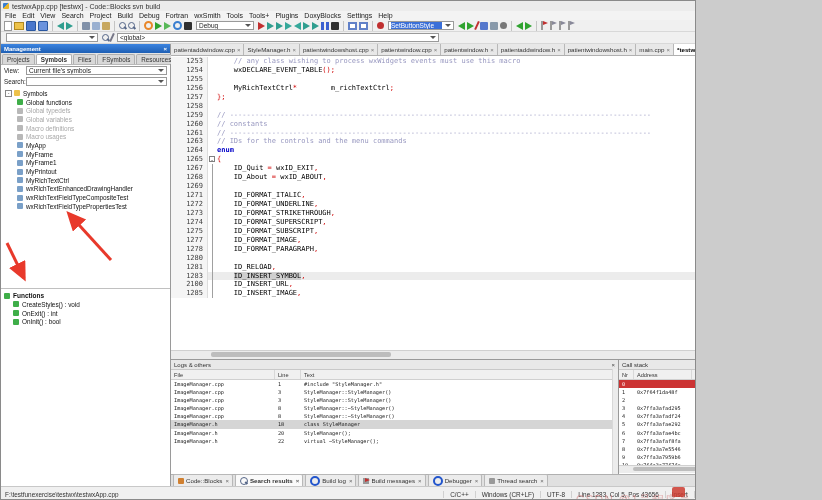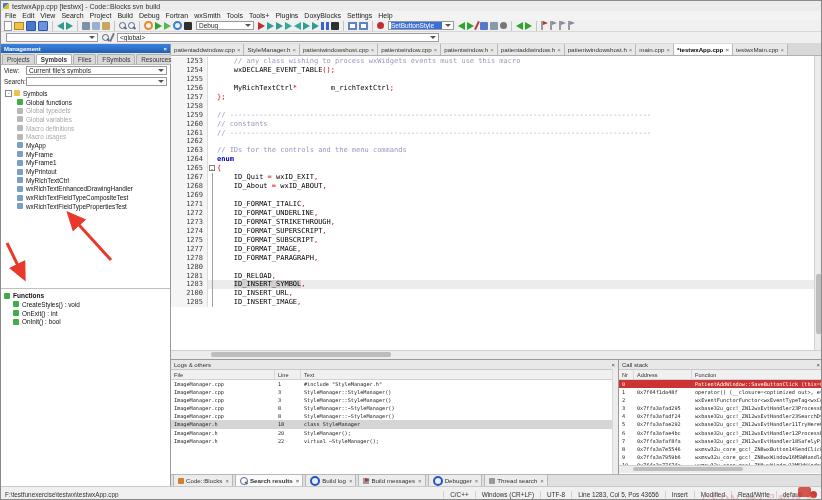--- a/index.html
+++ b/index.html
@@ -1,16 +1,16 @@
 <!DOCTYPE html>
 <html><head>
 <meta charset="utf-8">
 <style>
   html,body{margin:0;padding:0;background:#ccc;}
-  #app{position:relative;width:822px;height:500px;background:#f0f0f0;
+  #app{position:relative;width:696px;height:500px;background:#f0f0f0;
        font-family:"Liberation Sans",sans-serif;overflow:hidden;
        border:1px solid #8a8a8a;box-sizing:border-box;}
   
   #titlebar{position:absolute;left:0;top:0;width:822px;height:10px;background:#ececec;
             display:flex;align-items:center;font-size:7px;color:#333;}
   #app-icon{width:6px;height:6px;margin:0 3px 0 2px;border-radius:1px;
             background:linear-gradient(135deg,#3a7fd0 50%,#e8b62a 50%);}
   #menubar{position:absolute;left:0;top:10px;width:822px;height:9px;background:#f3f3f3;
            display:flex;align-items:center;font-size:7px;color:#222;padding-left:4px;box-sizing:border-box;}
   .menu-item{margin-right:6px;cursor:default;}
@@ -399,21 +399,20 @@
     <div id="elines">
         <div class="eline"><span class="lnum">1253</span><span class="fold"></span><span class="ecode"><span class="tok-c">    // any class wishing to process wxWidgets events must use this macro</span></span></div>
         <div class="eline"><span class="lnum">1254</span><span class="fold"></span><span class="ecode"><span class="tok-t">    wxDECLARE_EVENT_TABLE</span><span class="tok-o">();</span></span></div>
         <div class="eline"><span class="lnum">1255</span><span class="fold"></span><span class="ecode"></span></div>
         <div class="eline"><span class="lnum">1256</span><span class="fold"></span><span class="ecode"><span class="tok-t">    MyRichTextCtrl</span><span class="tok-o">*</span><span class="tok-t">        m_richTextCtrl</span><span class="tok-o">;</span></span></div>
         <div class="eline"><span class="lnum">1257</span><span class="fold"></span><span class="ecode"><span class="tok-o">};</span></span></div>
         <div class="eline"><span class="lnum">1258</span><span class="fold"></span><span class="ecode"></span></div>
         <div class="eline"><span class="lnum">1259</span><span class="fold"></span><span class="ecode"><span class="tok-c">// ----------------------------------------------------------------------------------------------------</span></span></div>
         <div class="eline"><span class="lnum">1260</span><span class="fold"></span><span class="ecode"><span class="tok-c">// constants</span></span></div>
         <div class="eline"><span class="lnum">1261</span><span class="fold"></span><span class="ecode"><span class="tok-c">// ----------------------------------------------------------------------------------------------------</span></span></div>
-        <div class="eline"><span class="lnum">1262</span><span class="fold"></span><span class="ecode"></span></div>
         <div class="eline"><span class="lnum">1263</span><span class="fold"></span><span class="ecode"><span class="tok-c">// IDs for the controls and the menu commands</span></span></div>
         <div class="eline"><span class="lnum">1264</span><span class="fold"></span><span class="ecode"><span class="tok-k">enum</span></span></div>
         <div class="eline"><span class="lnum">1265</span><span class="fold"><span class="foldbox">-</span></span><span class="ecode"><span class="tok-o">{</span></span></div>
         <div class="eline"><span class="lnum">1267</span><span class="fold"><span class="foldline"></span></span><span class="ecode"><span class="tok-t">    ID_Quit </span><span class="tok-o">=</span><span class="tok-t"> wxID_EXIT</span><span class="tok-o">,</span></span></div>
         <div class="eline"><span class="lnum">1268</span><span class="fold"><span class="foldline"></span></span><span class="ecode"><span class="tok-t">    ID_About </span><span class="tok-o">=</span><span class="tok-t"> wxID_ABOUT</span><span class="tok-o">,</span></span></div>
         <div class="eline"><span class="lnum">1269</span><span class="fold"><span class="foldline"></span></span><span class="ecode"></span></div>
         <div class="eline"><span class="lnum">1271</span><span class="fold"><span class="foldline"></span></span><span class="ecode"><span class="tok-t">    ID_FORMAT_ITALIC</span><span class="tok-o">,</span></span></div>
         <div class="eline"><span class="lnum">1272</span><span class="fold"><span class="foldline"></span></span><span class="ecode"><span class="tok-t">    ID_FORMAT_UNDERLINE</span><span class="tok-o">,</span></span></div>
         <div class="eline"><span class="lnum">1273</span><span class="fold"><span class="foldline"></span></span><span class="ecode"><span class="tok-t">    ID_FORMAT_STRIKETHROUGH</span><span class="tok-o">,</span></span></div>
         <div class="eline"><span class="lnum">1274</span><span class="fold"><span class="foldline"></span></span><span class="ecode"><span class="tok-t">    ID_FORMAT_SUPERSCRIPT</span><span class="tok-o">,</span></span></div>

